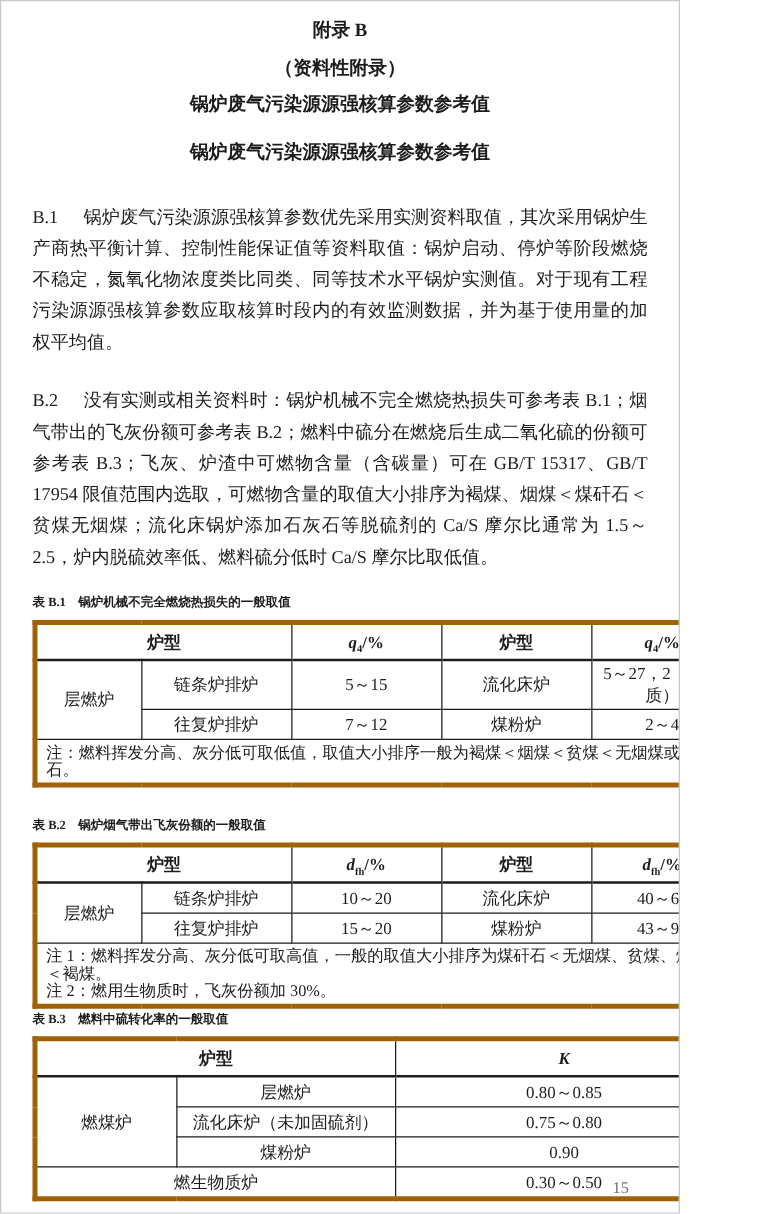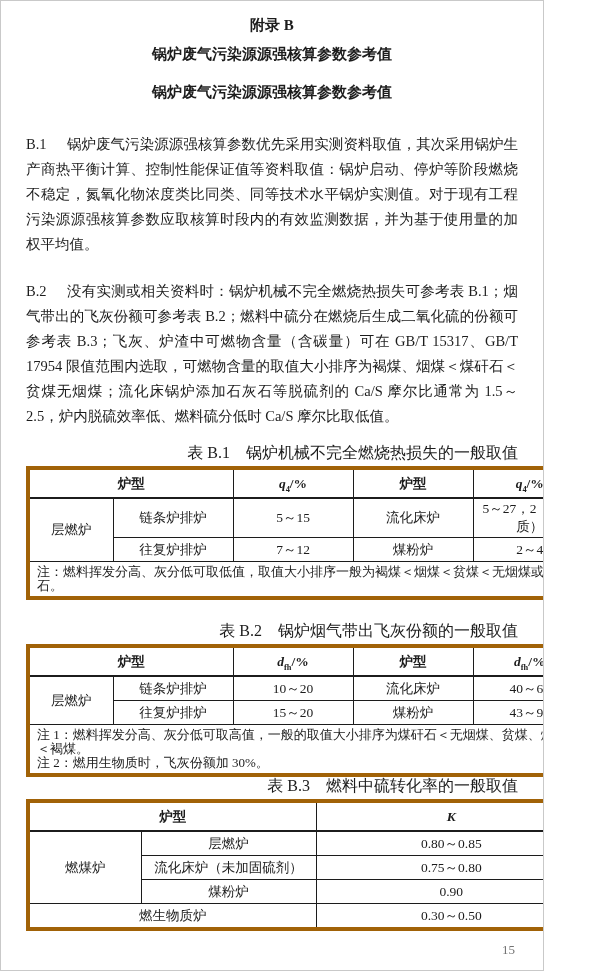--- a/index.html
+++ b/index.html
@@ -11,44 +11,45 @@
     color:#1c1c1c;
   }
   .heading{text-align:center;font-weight:bold;font-size:15px;line-height:20px;}
   .h-note{margin-top:10px;}
   .h-title{margin-top:9px;}
   .h-title2{margin-top:18px;}
   .para{font-size:14.5px;line-height:25px;text-align:justify;margin:0;}
   .para-b1{margin-top:30px;}
   .para-b2{margin-top:22px;}
   .clause{padding-right:1.4em;}
-  .tblcap{text-align:right;font-weight:normal;font-size:16px;line-height:18px;}
+  .tblcap{text-align:left;font-weight:bold;font-size:10px;line-height:18px;}
   .cap-b1{margin-top:15px;margin-bottom:4px;}
   .cap-b2{margin-top:22px;margin-bottom:4px;}
   .cap-b3{margin-bottom:4px;}
   .cap-title{margin-left:1em;}
   table.tbl{width:560px;border-collapse:collapse;table-layout:fixed;
     font-size:13.5px;border:4px solid #a16207;}
   .tbl th,.tbl td{border:1px solid #1c1c1c;text-align:center;
     padding:1px 4px;overflow:hidden;}
   .tbl th{font-weight:bold;height:25px;border-bottom:2px solid #1c1c1c;}
   .tbl td{height:21px;}
   .tbl td.note-cell{text-align:left;font-size:13px;line-height:14px;
     padding:3px 7px;height:auto;}
   .math i{font-style:italic;}
   sub{font-size:0.62em;line-height:0;}
   .ksym{font-style:italic;}
-  .pagenum{position:absolute;right:28px;bottom:12px;font-size:13px;color:#737373;}
+  .pagenum{position:absolute;right:40px;bottom:12px;font-size:13px;color:#737373;}
 </style>
 </head>
 <body>
 
 <div class="page">
 
   <div class="heading">附录 B</div>
+  <div class="heading h-note">（资料性附录）</div>
   <div class="heading h-title">锅炉废气污染源源强核算参数参考值</div>
   <div class="heading h-title2">锅炉废气污染源源强核算参数参考值</div>
 
   <p class="para para-b1"><span class="clause">B.1</span><span>锅炉废气污染源源强核算参数优先采用实测资料取值，其次采用锅炉生产商热平衡计算、控制性能保证值等资料取值：锅炉启动、停炉等阶段燃烧不稳定，氮氧化物浓度类比同类、同等技术水平锅炉实测值。对于现有工程污染源源强核算参数应取核算时段内的有效监测数据，并为基于使用量的加权平均值。</span></p>
 
   <p class="para para-b2"><span class="clause">B.2</span><span>没有实测或相关资料时：锅炉机械不完全燃烧热损失可参考表 B.1；烟气带出的飞灰份额可参考表 B.2；燃料中硫分在燃烧后生成二氧化硫的份额可参考表 B.3；飞灰、炉渣中可燃物含量（含碳量）可在 GB/T 15317、GB/T 17954 限值范围内选取，可燃物含量的取值大小排序为褐煤、烟煤＜煤矸石＜贫煤无烟煤；流化床锅炉添加石灰石等脱硫剂的 Ca/S 摩尔比通常为 1.5～2.5，炉内脱硫效率低、燃料硫分低时 Ca/S 摩尔比取低值。</span></p>
 
   <div class="tblcap cap-b1"><span>表 B.1</span><span class="cap-title">锅炉机械不完全燃烧热损失的一般取值</span></div>
 
   <table class="tbl">

